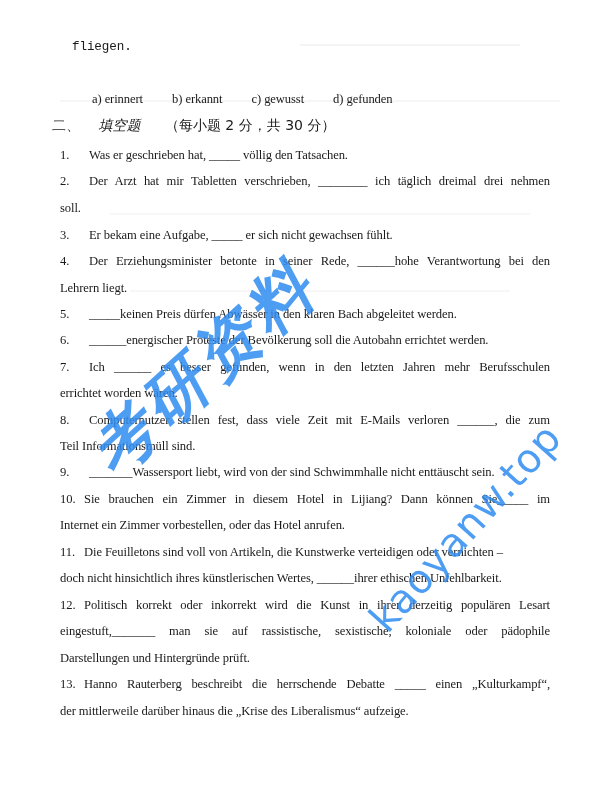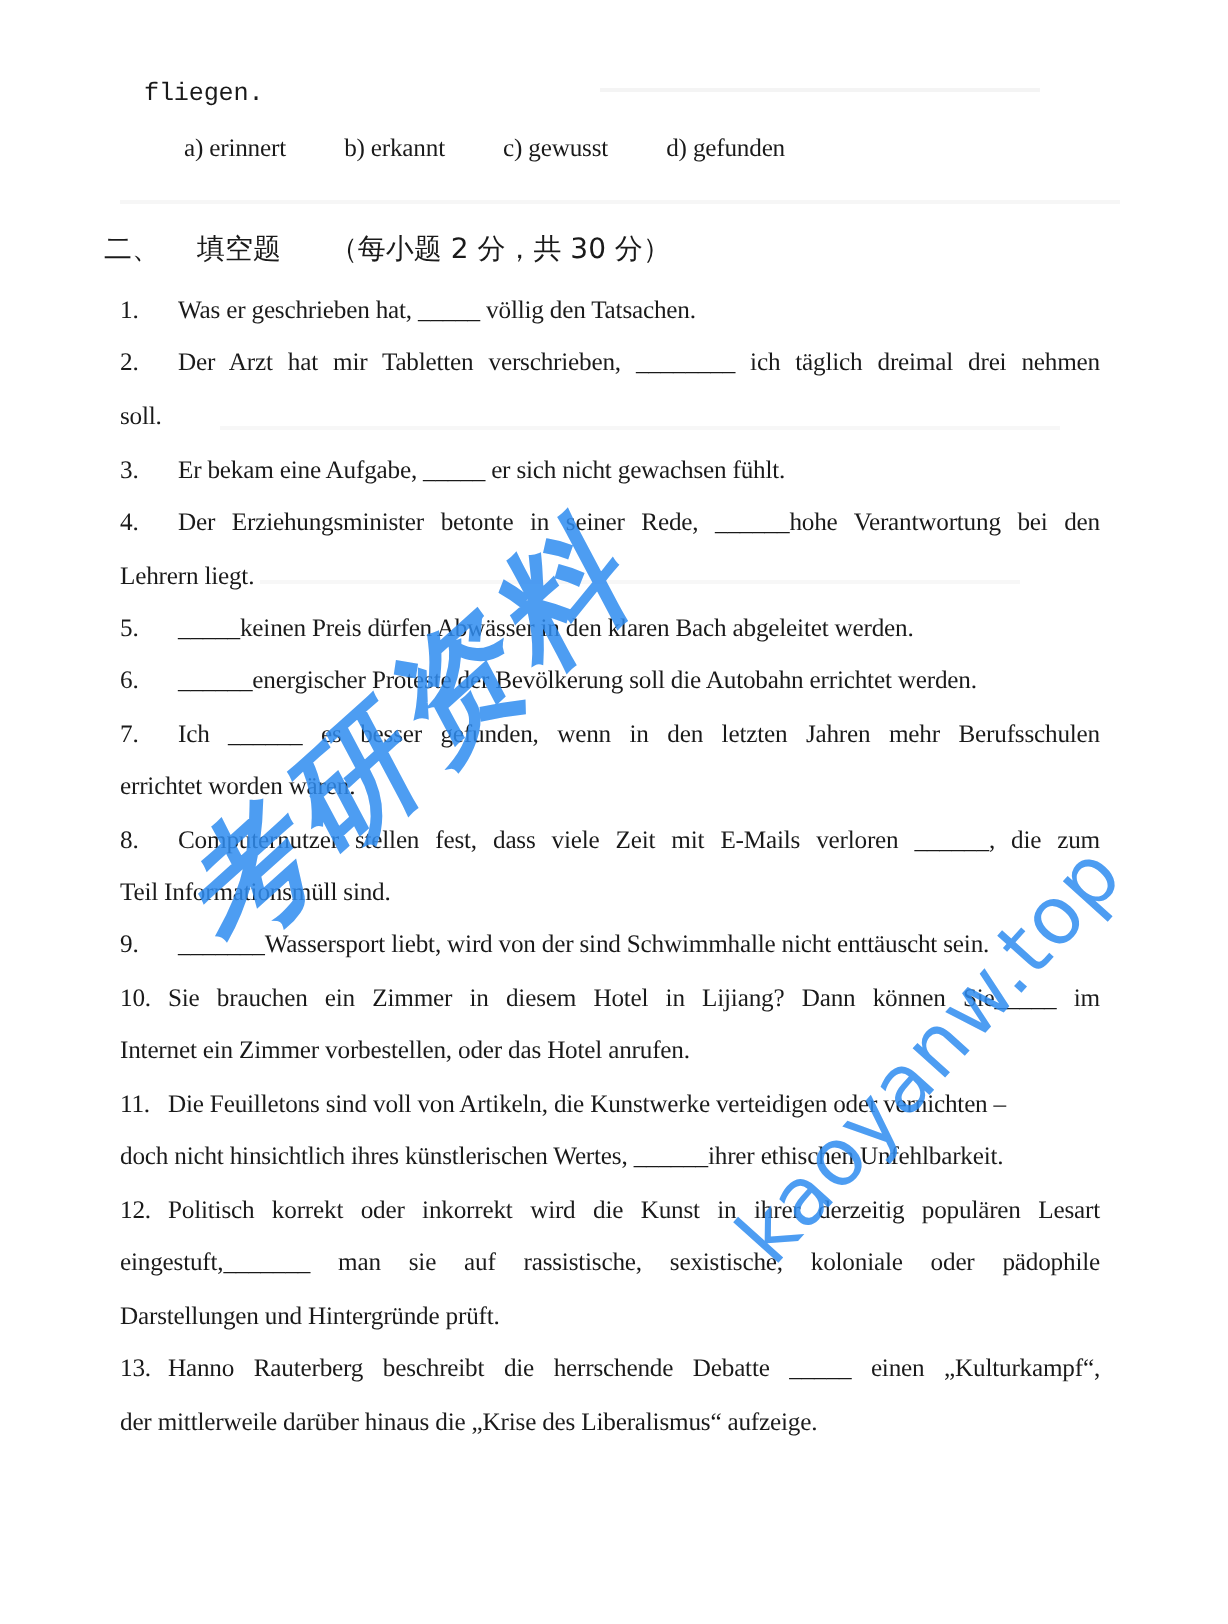--- a/index.html
+++ b/index.html
@@ -9,27 +9,27 @@
     }
     .line {
       position: absolute; left: 60px; width: 490px; font-size: 12.6px; line-height: 16px;
       white-space: nowrap; letter-spacing: -0.1px;
     }
     .line.just { text-align: justify; text-align-last: justify; }
     .num { display: inline-block; width: 29px; }
     .num.wide { width: 24px; }
     .cont { left: 72px; font-family: Liberation Mono, monospace; }
     .opts { left: 92px; }
-    .opt { display: inline-block; margin-right: 26px; }
+    .opt { display: inline-block; margin-right: 26px; margin-top: 25px; }
     .heading {
       position: absolute; left: 52px; top: 115px; font-family: "DejaVu Sans", sans-serif;
       font-size: 14px; line-height: 20px; white-space: nowrap; color: #1a1a1a;
     }
     .heading .sec { margin-right: 14px; }
-    .heading .title { margin-right: 20px; }
+    .heading .title { margin-right: 20px; font-style: italic; }
     .wm {
       position: absolute; color: #2f8cf0; opacity: 0.85; pointer-events: none;
       font-family: "DejaVu Sans", sans-serif; white-space: nowrap;
     }
     .wm-cn { left: 70px; top: 430px; font-size: 64px; font-weight: bold; font-style: italic;
       transform: rotate(-42deg); transform-origin: left top; letter-spacing: 6px; }
     .wm-url { left: 360px; top: 610px; font-size: 40px; transform: rotate(-48deg);
       transform-origin: left top; letter-spacing: 1px; }
     .speck { position:absolute; background:#e9e9e9; height:2px; }
   </style>

